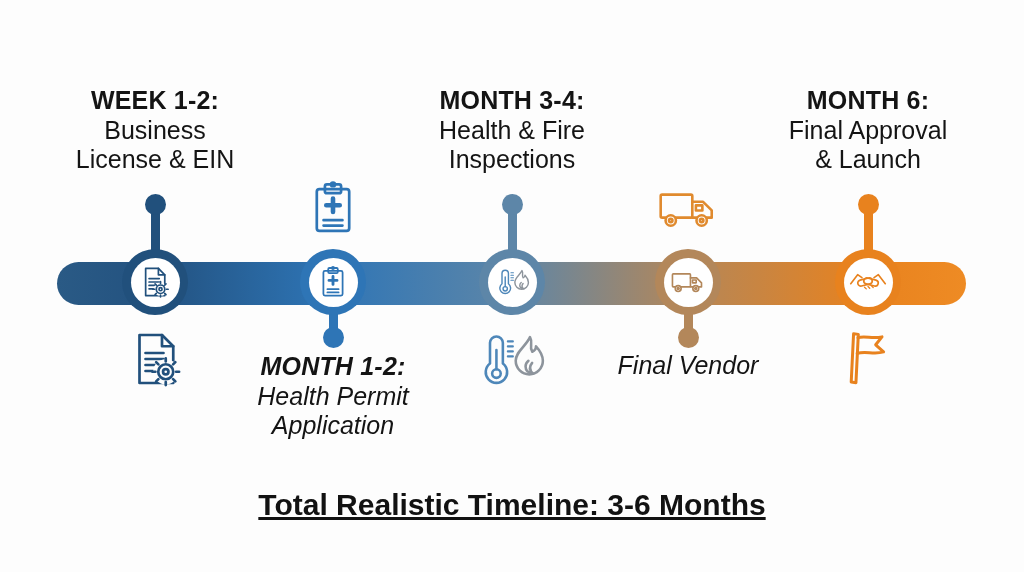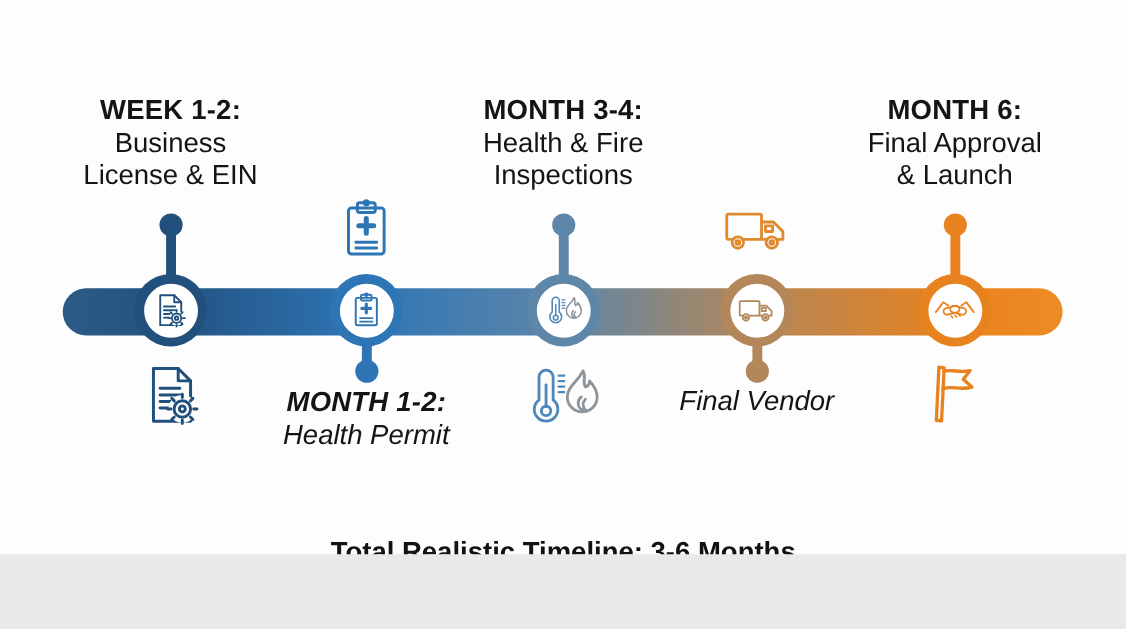--- a/index.html
+++ b/index.html
@@ -1,20 +1,20 @@
 <!DOCTYPE html>
 <html><head>
 <meta charset="utf-8">
 <style>
   * { margin: 0; padding: 0; box-sizing: border-box; }
   html,body { background: #e9e9e9; }
   .canvas {
     position: relative;
     width: 1024px;
-    height: 504px;
+    height: 572px;
     background: #fdfdfd;
     overflow: hidden;
     font-family: "Liberation Sans", sans-serif;
     margin: 0 auto;
   }
   
   .bar {
     position: absolute;
     left: 57px; top: 262px;
     width: 909px; height: 43px;
@@ -80,23 +80,24 @@
   .m1 .decor { left: 126px; top: 329px; }
   .m2 .decor { left: 306px; top: 179px; }
   .m3 .decor { left: 470px; top: 331px; }
   .m4 .decor { left: 656px; top: 186px; }
   .m5 .decor { left: 841px; top: 329px; }
   
   .total {
     position: absolute;
     left: 0; right: 0; top: 488px;
     text-align: center;
-    font-size: 25px;
+    font-size: 30px;
     font-weight: bold;
     color: #121212;
+    text-decoration: underline;
   }
   svg { display: block; }
 </style>
 </head>
 <body>
 
 <div class="canvas">
 
   <div class="bar" style="background: linear-gradient(90deg, rgb(42, 90, 133) 0%, rgb(35, 82, 128) 11%, rgb(46, 117, 182) 30%, rgb(93, 134, 168) 50%, rgb(179, 135, 90) 69%, rgb(232, 130, 30) 89%, rgb(238, 139, 36) 100%);"></div>
 
@@ -133,20 +134,21 @@
       </svg>
     </div>
   </div>
 
   <div class="ms m2 down" style="--accent: #2e75b6; --decor: #2e75b6;">
     <div class="stem"></div>
     <div class="tip"></div>
     <div class="label">
       <div class="hd">MONTH 1-2:</div>
       <div class="ln">Health Permit</div>
+      <div class="ln">Application</div>
     </div>
     <div class="node">
       <div class="node-inner">
         <svg width="32" height="34" viewBox="0 0 40 42" fill="none" stroke="currentColor" stroke-width="2.2" stroke-linecap="round" stroke-linejoin="round">
           <rect x="8" y="7" width="24" height="31" rx="2"></rect>
           <rect x="14" y="3.5" width="12" height="6.5" rx="1.5"></rect>
           <circle cx="20" cy="3.5" r="1.4"></circle>
           <path d="M20 14 v10 M15 19 h10" stroke-width="3.6"></path>
           <path d="M13 30 h14 M13 34 h14"></path>
         </svg>

